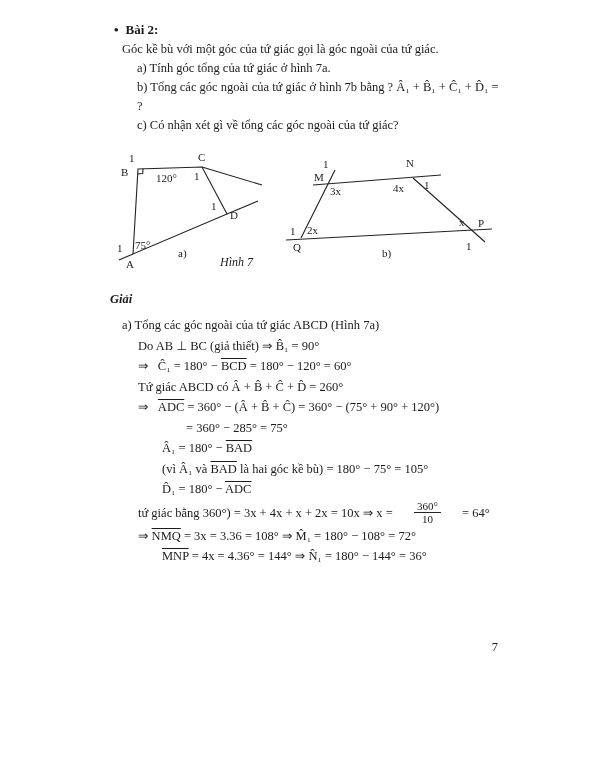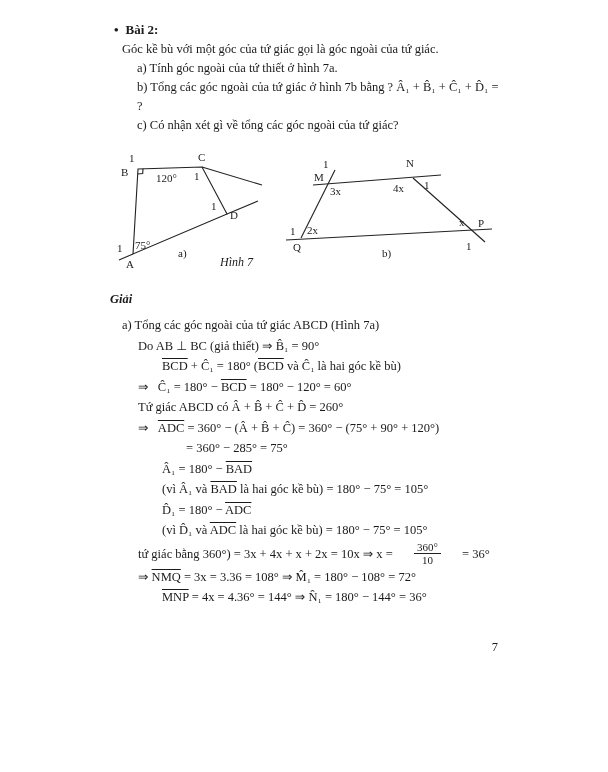--- a/index.html
+++ b/index.html
@@ -43,21 +43,21 @@
 <body>
 
 <div class="page">
 
   <div class="title-row">
     <span>•</span>
     <span>Bài 2:</span>
   </div>
 
   <div class="intro">Góc kề bù với một góc của tứ giác gọi là góc ngoài của tứ giác.</div>
-  <div class="question">a) Tính góc ngoài của tứ thiết ở hình 7a.</div>
+  <div class="question">a) Tính góc tổng của tứ giác ở hình 7a.</div>
   <div class="question">b) Tổng các góc ngoài của tứ giác ở hình 7b bằng ? Â₁ + B̂₁ + Ĉ₁ + D̂₁ = ?</div>
   <div class="question">c) Có nhận xét gì về tổng các góc ngoài của tứ giác?</div>
 
   <div class="figure-wrap">
     <svg width="392" height="124" viewBox="0 0 392 124">
 
       <g>
         <path class="shape" d="M23 105 L28 20 L92 18 L117 65 Z"></path>
         <path class="shape" d="M92 18 L152 36"></path>
         <path class="shape" d="M117 65 L148 52"></path>
@@ -98,28 +98,26 @@
       </g>
       <text x="110" y="117" class="caption">Hình 7</text>
     </svg>
   </div>
 
   <div class="giai">Giải</div>
 
   <div class="solution">
       <div class="sol-line ind-a"><span>a) Tổng các góc ngoài của tứ giác ABCD (Hình 7a)</span></div>
       <div class="sol-line ind-b"><span>Do AB ⊥ BC (giả thiết) ⇒ B̂₁ = 90°</span></div>
-      <div class="sol-line ind-c"><span class="arc">BCD</span><span> + Ĉ₁ = 180° (</span><span class="arc">BCD</span><span> và Ĉ₁ là hai góc kề bù)</span></div>
       <div class="sol-line ind-b"><span>⇒&nbsp;&nbsp;&nbsp;Ĉ₁ = 180° − </span><span class="arc">BCD</span><span> = 180° − 120° = 60°</span></div>
       <div class="sol-line ind-b"><span>Tứ giác ABCD có Â + B̂ + Ĉ + D̂ = 260°</span></div>
       <div class="sol-line ind-b"><span>⇒&nbsp;&nbsp;&nbsp;</span><span class="arc">ADC</span><span> = 360° − (Â + B̂ + Ĉ) = 360° − (75° + 90° + 120°)</span></div>
       <div class="sol-line ind-d"><span>= 360° − 285° = 75°</span></div>
       <div class="sol-line ind-c"><span>Â₁ = 180° − </span><span class="arc">BAD</span></div>
       <div class="sol-line ind-c"><span>(vì Â₁ và </span><span class="arc">BAD</span><span> là hai góc kề bù) = 180° − 75° = 105°</span></div>
       <div class="sol-line ind-c"><span>D̂₁ = 180° − </span><span class="arc">ADC</span></div>
-      <div class="sol-line ind-c"><span>(vì D̂₁ và </span><span class="arc">ADC</span><span> là hai góc kề bù) = 180° − 75° = 105°</span></div>
-      <div class="sol-line ind-b"><span>tứ giác bằng 360°) = 3x + 4x + x + 2x = 10x ⇒ x = </span><span class="frac"><span class="num">360°</span><span class="den">10</span></span><span> = 36°</span></div>
+      <div class="sol-line ind-b"><span>tứ giác bằng 360°) = 3x + 4x + x + 2x = 10x ⇒ x = </span><span class="frac"><span class="num">360°</span><span class="den">10</span></span><span> = 64°</span></div>
       <div class="sol-line ind-b"><span>⇒ </span><span class="arc">NMQ</span><span> = 3x = 3.36 = 108° ⇒ M̂₁ = 180° − 108° = 72°</span></div>
       <div class="sol-line ind-c"><span class="arc">MNP</span><span> = 4x = 4.36° = 144° ⇒ N̂₁ = 180° − 144° = 36°</span></div>
     </div>
 
   <div class="page-number">7</div>
 </div>
 
 </body></html>

